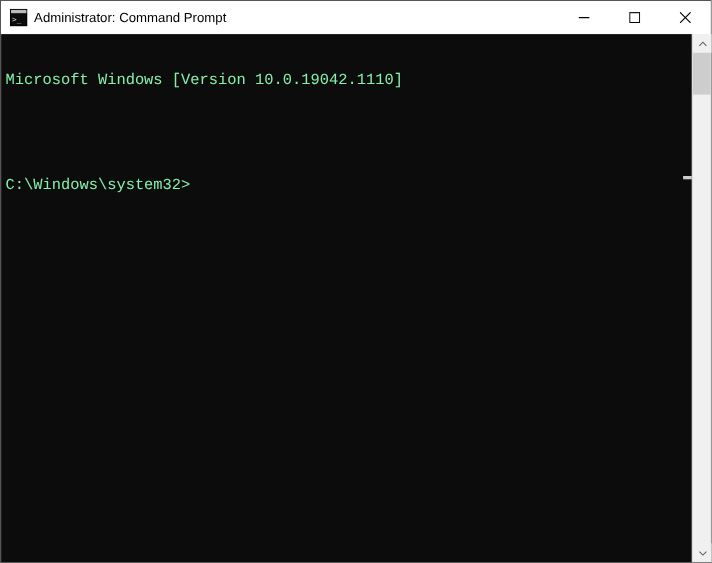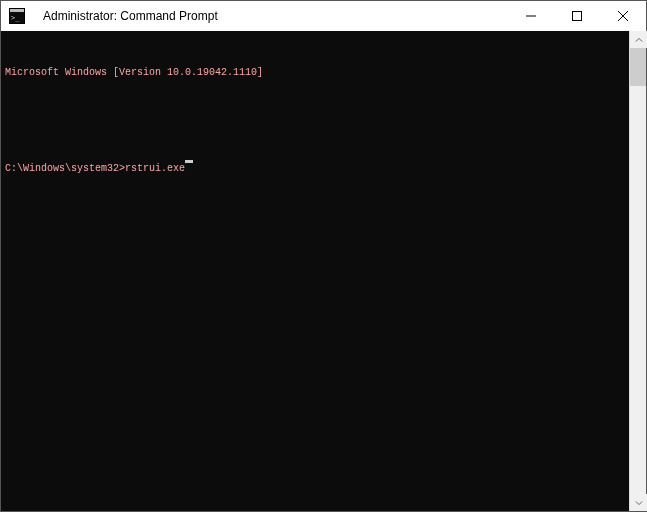--- a/index.html
+++ b/index.html
@@ -34,21 +34,20 @@
       width: 16px;
       height: 16px;
       margin-right: 6px;
       flex-shrink: 0;
     }
     .title-text {
       font-size: 12px;
       color: #000;
       flex: 1;
       white-space: nowrap;
-      margin-left: 12px;
     }
     .win-controls {
       display: flex;
       height: 100%;
     }
     .win-btn {
       width: 46px;
       height: 30px;
       display: flex;
       align-items: center;
@@ -63,23 +62,23 @@
       height: 10px;
     }
     .client-area {
       flex: 1;
       display: flex;
       min-height: 0;
     }
     .terminal {
       flex: 1;
       background: #0c0c0c;
-      color: #fca5a5;
+      color: #86efac;
       font-family: Consolas, "Courier New", monospace;
-      font-size: 10px;
+      font-size: 14px;
       line-height: 16px;
       padding: 2px 0 0 4px;
       white-space: pre;
       overflow: hidden;
     }
     .scrollbar {
       width: 17px;
       background: #f0f0f0;
       display: flex;
       flex-direction: column;
@@ -109,20 +108,21 @@
       left: 0;
       right: 0;
       height: 38px;
       background: #cdcdcd;
     }
     .term-line {
       min-height: 16px;
     }
     .prompt-line {
       display: flex;
+      justify-content: space-between;
     }
     .cursor {
       display: inline-block;
       width: 8px;
       height: 3px;
       background: #cccccc;
       vertical-align: baseline;
       margin-left: 0;
       position: relative;
       top: -1px;
@@ -159,21 +159,21 @@
           <line x1="10" y1="0" x2="0" y2="10" stroke="#000" stroke-width="1"></line>
         </svg>
       </button>
     </div>
   </div>
 
   <div class="client-area">
     <div class="terminal">
       <div class="term-line">Microsoft Windows [Version 10.0.19042.1110]</div>
       <div class="term-line"></div>
-      <div class="term-line prompt-line"><span>C:\Windows\system32&gt;</span><span>rstrui.exe</span><span class="cursor"></span></div>
+      <div class="term-line prompt-line"><span>C:\Windows\system32&gt;</span><span class="cursor"></span></div>
     </div>
 
     <div class="scrollbar">
       <div class="sb-btn">
         <svg viewBox="0 0 10 10">
             <path d="M1 7 L5 3 L9 7" fill="none" stroke="#606060" stroke-width="1.2"></path>
           </svg>
       </div>
       <div class="sb-track">
         <div class="sb-thumb"></div>

